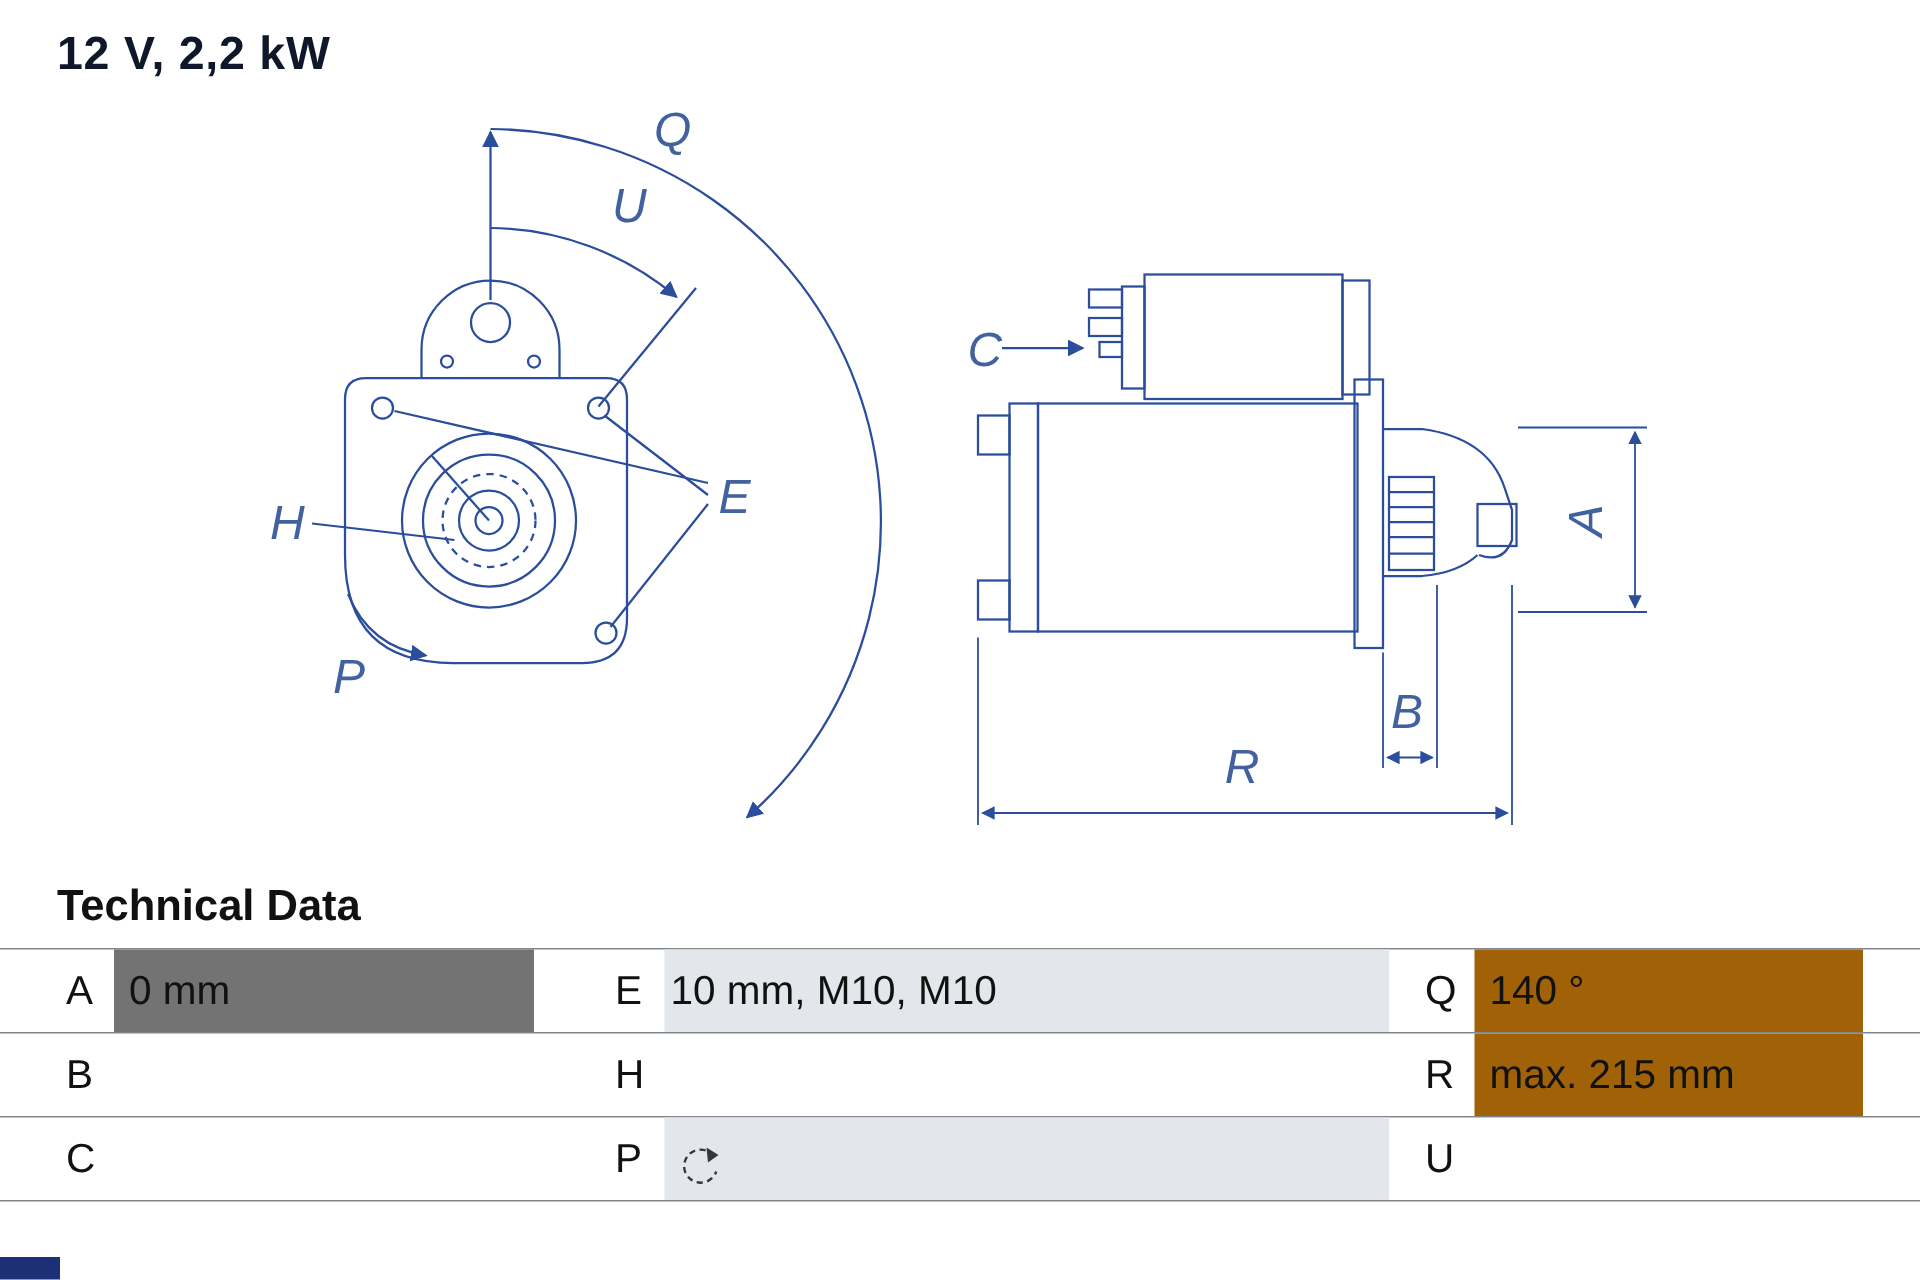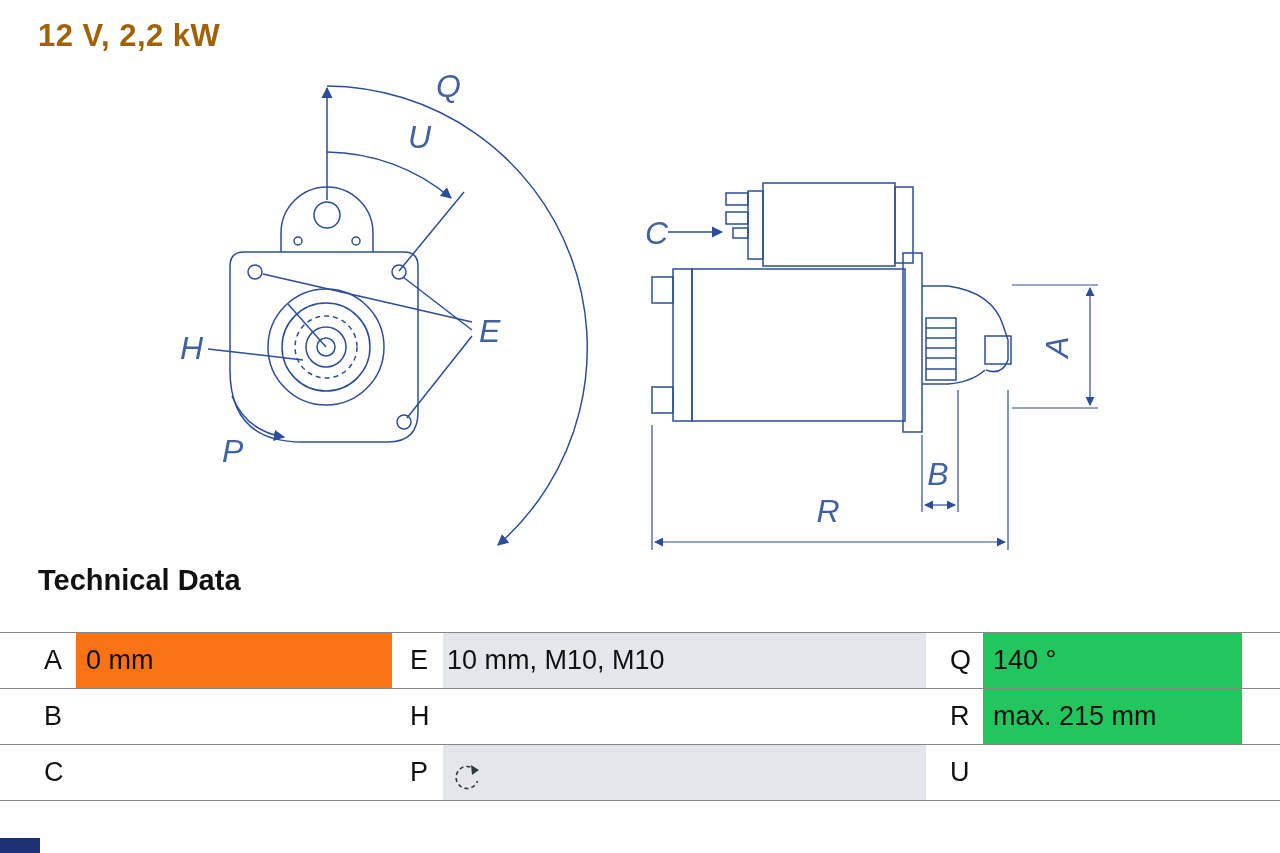--- a/index.html
+++ b/index.html
@@ -2,37 +2,37 @@
 <html><head>
 <meta charset="utf-8">
 <style>
   html,body{margin:0;padding:0;}
   body{
     width:1280px;height:853px;position:relative;background:#ffffff;
     font-family:"Liberation Sans", sans-serif;color:#111;overflow:hidden;
   }
   .page-title{
     position:absolute;left:38px;top:18px;
-    font-size:31px;font-weight:600;letter-spacing:0.5px;color:#a16207;
+    font-size:31px;font-weight:600;letter-spacing:0.5px;color:#0f172a;
   }
   .drawing-wrap{position:absolute;left:0;top:0;width:1280px;height:580px;}
   .tech-heading{
-    position:absolute;left:38px;top:564px;
+    position:absolute;left:38px;top:588px;
     font-size:29px;font-weight:700;color:#111;
   }
   .data-table{position:absolute;left:0;top:632px;width:1280px;}
   .t-row{position:relative;height:55px;border-top:1px solid #82878e;}
   .t-row:last-child{border-bottom:1px solid #82878e;}
   .cell{position:absolute;top:0;height:55px;line-height:55px;font-size:27px;color:#111;white-space:nowrap;}
   .key1{left:44px;width:32px;}
-  .val1{left:76px;width:316px;background:#f97316;padding-left:10px;box-sizing:border-box;}
+  .val1{left:76px;width:280px;background:#737373;padding-left:10px;box-sizing:border-box;}
   .key2{left:410px;width:33px;}
   .val2{left:443px;width:483px;background:#e3e7ec;padding-left:4px;box-sizing:border-box;}
   .key3{left:950px;width:33px;}
-  .val3{left:983px;width:259px;background:#22c55e;padding-left:10px;box-sizing:border-box;}
+  .val3{left:983px;width:259px;background:#a16207;padding-left:10px;box-sizing:border-box;}
   .rot-icon{position:relative;top:13px;left:2px;}
   .watermark-block{
     position:absolute;left:0;top:838px;width:40px;height:15px;background:#1d3076;
   }
   svg text.dimlabel{
     font-family:"Liberation Sans", sans-serif;
     font-style:italic;font-size:32px;fill:#41619f;
   }
 </style>
 </head>

